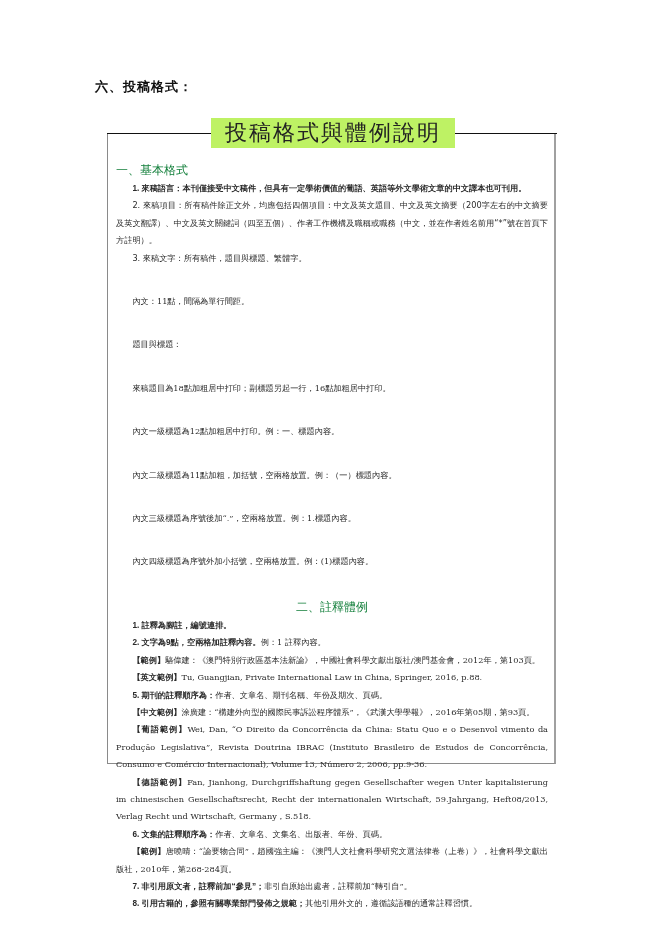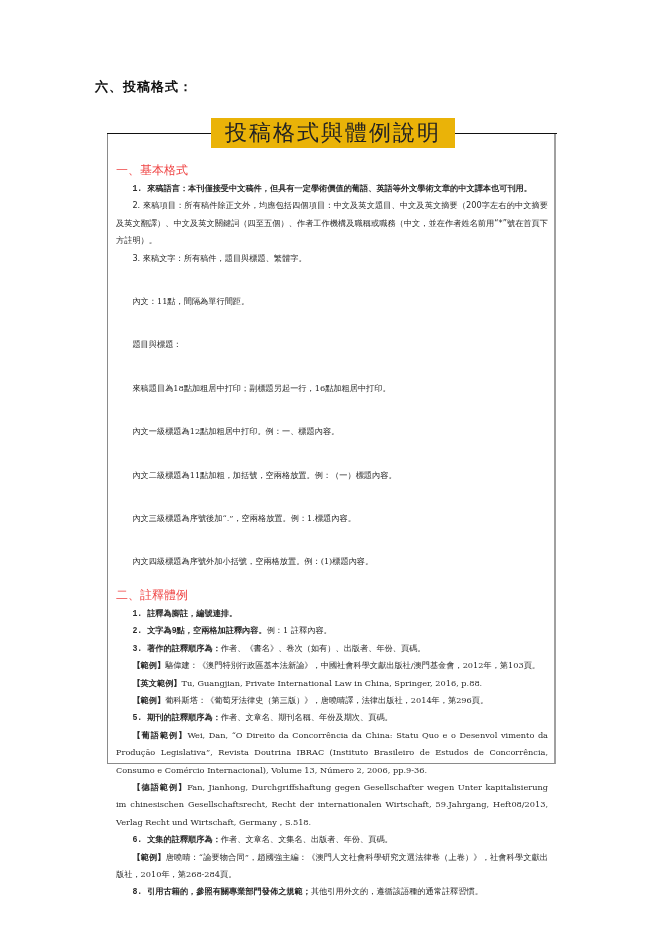--- a/index.html
+++ b/index.html
@@ -17,37 +17,37 @@
     position: absolute; left: 107px; top: 133px; width: 449px; height: 631px;
     border-left: 1px solid #8a8a8a; border-bottom: 1px solid #8a8a8a;
     border-right: 2px solid #a0a0a0; box-sizing: border-box;
   }
   .box-topline {
     position: absolute; left: 107px; top: 133px; width: 450px; height: 1px;
     background: #111;
   }
   .box-title {
     position: absolute; left: 211px; top: 118px; padding: 0 14px;
-    background: #eab308; font-size: 22px; letter-spacing: 2px; color: #222;
+    background: #bef264; font-size: 22px; letter-spacing: 2px; color: #222;
     font-family: "DejaVu Sans", "Liberation Sans", sans-serif; font-weight: normal;
     line-height: 30px;
   }
   .content {
     position: absolute; left: 116px; top: 160px; width: 432px;
     font-size: 8.2px; line-height: 17.4px; color: #2a2a2a;
   }
   .h {
-    font-size: 12px; line-height: 20px; color: #ef4444;
+    font-size: 12px; line-height: 20px; color: #15803d;
     font-family: "DejaVu Serif", "Liberation Serif", serif;
   }
-  .h2 { margin-top: 14px; }
+  .h2 { margin-top: 26px; text-align: center; }
   .p { text-indent: 2em; }
   .p0 { padding-left: 2em; margin-top: 26px; }
   .sans { font-family: "DejaVu Sans", "Liberation Sans", sans-serif; }
-  .b { font-weight: bold; font-family: Liberation Mono, monospace; }
+  .b { font-weight: bold; font-family: Liberation Sans, sans-serif; }
   .just { text-align: justify; }
 </style>
 </head>
 <body>
 
 <div class="sec-title">六、投稿格式：</div>
 
 <div class="box"></div>
 <div class="box-topline"></div>
 <div class="box-title">投稿格式與體例說明</div>
@@ -61,23 +61,23 @@
   <div class="p0">題目與標題：</div>
   <div class="p0">來稿題目為18點加粗居中打印；副標題另起一行，16點加粗居中打印。</div>
   <div class="p0">內文一級標題為12點加粗居中打印。例：一、標題內容。</div>
   <div class="p0">內文二級標題為11點加粗，加括號，空兩格放置。例：（一）標題內容。</div>
   <div class="p0">內文三級標題為序號後加“.”，空兩格放置。例：1.標題內容。</div>
   <div class="p0">內文四級標題為序號外加小括號，空兩格放置。例：(1)標題內容。</div>
 
   <div class="h h2">二、註釋體例</div>
   <div class="p b">1. 註釋為腳註，編號連排。</div>
   <div class="p"><span class="b">2. 文字為9點，空兩格加註釋內容。</span><span>例：1 註釋內容。</span></div>
-  <div class="p"><span class="b">3. 著作的註釋順序為：</span><span>作者、《書名》、卷次（如有）、出版者、年份、頁碼。</span></div>
   <div class="p just"><span class="b">【範例】</span><span>駱偉建：《澳門特別行政區基本法新論》，中國社會科學文獻出版社/澳門基金會，2012年，第103頁。</span></div>
   <div class="p just"><span class="b">【英文範例】</span><span>Tu, Guangjian, Private International Law in China, Springer, 2016, p.88.</span></div>
-  <div class="p just"><span class="b">【範例】</span><span>葡科斯塔：《葡萄牙法律史（第三版）》，唐曉晴譯，法律出版社，2014年，第296頁。</span></div>
   <div class="p"><span class="b">5. 期刊的註釋順序為：</span><span>作者、文章名、期刊名稱、年份及期次、頁碼。</span></div>
+  <div class="p just"><span class="b">【中文範例】</span><span>涂廣建：“構建外向型的國際民事訴訟程序體系”，《武漢大學學報》，2016年第05期，第93頁。</span></div>
   <div class="p just"><span class="b">【葡語範例】</span><span>Wei, Dan, “O Direito da Concorrência da China: Statu Quo e o Desenvol vimento da Produção Legislativa”, Revista Doutrina IBRAC (Instituto Brasileiro de Estudos de Concorrência, Consumo e Comércio Internacional), Volume 13, Número 2, 2006, pp.9-36.</span></div>
   <div class="p just"><span class="b">【德語範例】</span><span>Fan, Jianhong, Durchgriffshaftung gegen Gesellschafter wegen Unter kapitalisierung im chinesischen Gesellschaftsrecht, Recht der internationalen Wirtschaft, 59.Jahrgang, Heft08/2013, Verlag Recht und Wirtschaft, Germany，S.518.</span></div>
   <div class="p"><span class="b">6. 文集的註釋順序為：</span><span>作者、文章名、文集名、出版者、年份、頁碼。</span></div>
   <div class="p just"><span class="b">【範例】</span><span>唐曉晴：“論要物合同”，趙國強主編：《澳門人文社會科學研究文選法律卷（上卷）》，社會科學文獻出版社，2010年，第268-284頁。</span></div>
+  <div class="p"><span class="b">7. 非引用原文者，註釋前加“參見”；</span><span>非引自原始出處者，註釋前加“轉引自”。</span></div>
   <div class="p"><span class="b">8. 引用古籍的，參照有關專業部門發佈之規範；</span><span>其他引用外文的，遵循該語種的通常註釋習慣。</span></div>
 </div>
 
 </body></html>

